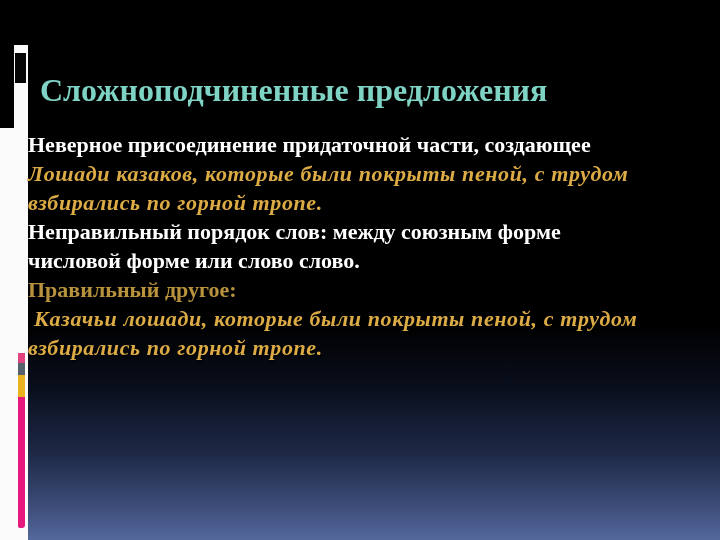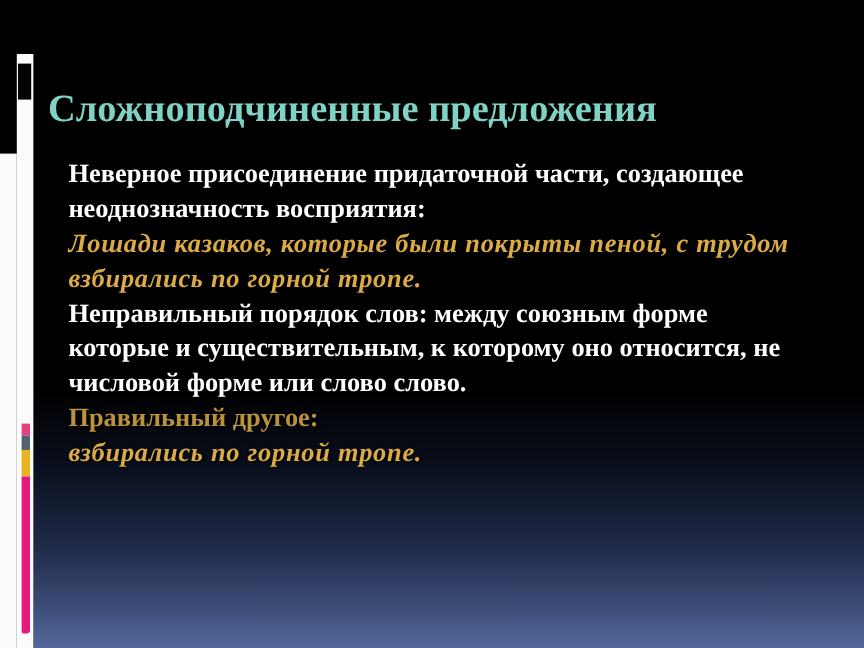--- a/index.html
+++ b/index.html
@@ -54,21 +54,21 @@
     left: 12px; top: 72px;
     margin: 0;
     font-size: 32px;
     font-weight: bold;
     color: #7fd3c5;
     white-space: pre;
     text-shadow: 1px 1px 2px #000;
   }
   .body-block {
     position: absolute;
-    left: 29px; top: 130px;
+    left: 0; top: 130px;
   }
   .line {
     height: 29px;
     line-height: 29px;
     font-size: 22px;
     font-weight: bold;
     white-space: pre;
     text-shadow: 1px 1px 2px #000;
   }
   .white { color: #ffffff; }
@@ -91,24 +91,23 @@
   <div class="bar bar-pink"></div>
   <div class="bar bar-gray"></div>
   <div class="bar bar-yellow"></div>
   <div class="bar bar-magenta"></div>
 
   <div class="slide">
     <h1 class="title">Сложноподчиненные предложения</h1>
 
     <div class="body-block">
       <div class="line white">Неверное присоединение придаточной части, создающее</div>
-      <div class="line white">неоднозначность восприятия:</div>
       <div class="line gold-italic">Лошади казаков, которые были покрыты пеной, с трудом</div>
       <div class="line gold-italic">взбирались по горной тропе.</div>
       <div class="line white">Неправильный порядок слов: между союзным форме</div>
-      <div class="line white">которые и существительным, к которому оно относится, не</div>
       <div class="line white">числовой форме или слово слово.</div>
       <div class="line gold-label">Правильный другое:</div>
+      <div class="line gold-italic"> Казачьи лошади, которые были покрыты пеной, с трудом</div>
       <div class="line gold-italic">взбирались по горной тропе.</div>
     </div>
   </div>
 
 </div>
 
 </body></html>

